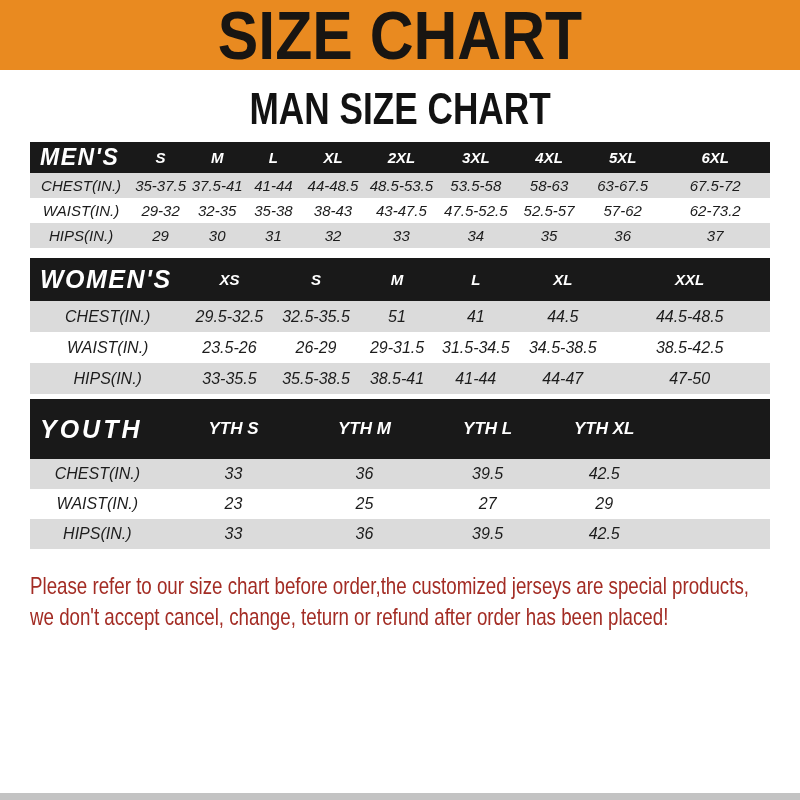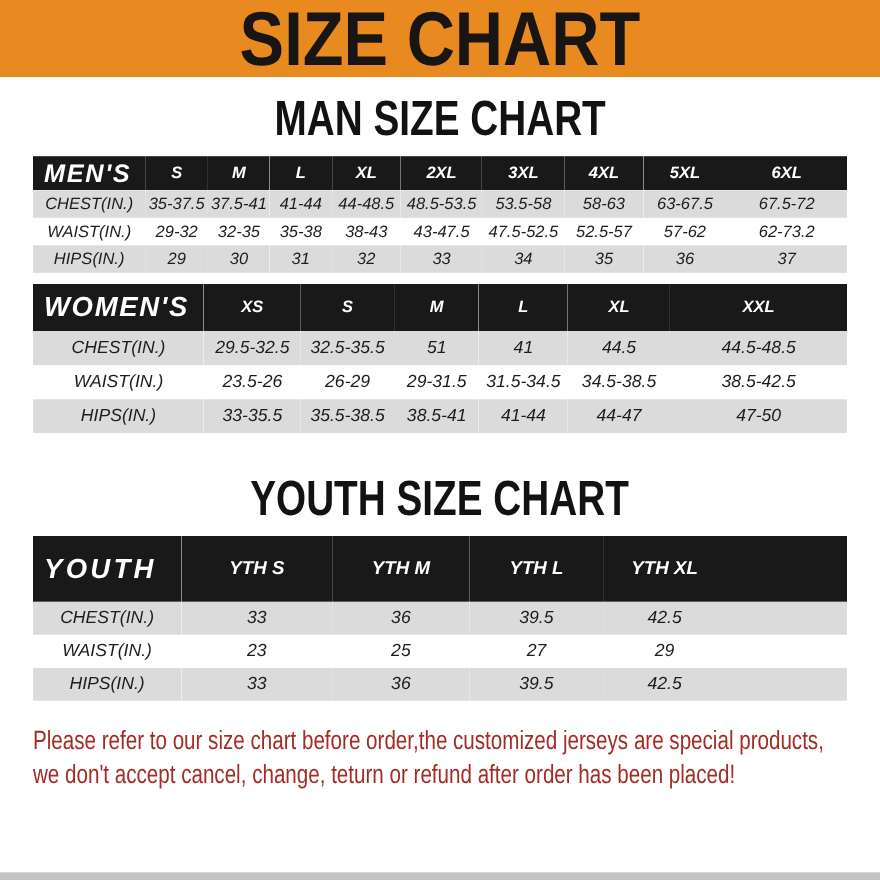--- a/index.html
+++ b/index.html
@@ -238,23 +238,20 @@
             <td>38.5-41</td>
             <td>41-44</td>
             <td>44-47</td>
             <td>47-50</td>
           </tr>
         </tbody>
       </table>
   </section>
 
   <section class="chart-section youth">
-    <h2 class="section-heading">
-      <span class="ht">YOUTH SIZE CHART</span>
-    </h2>
     <table>
         <colgroup>
           <col style="width: 18.2%;">
           <col style="width: 18.6%;">
           <col style="width: 16.8%;">
           <col style="width: 16.5%;">
           <col style="width: 15%;">
           <col style="width: 14.9%;">
         </colgroup>
         <thead>

